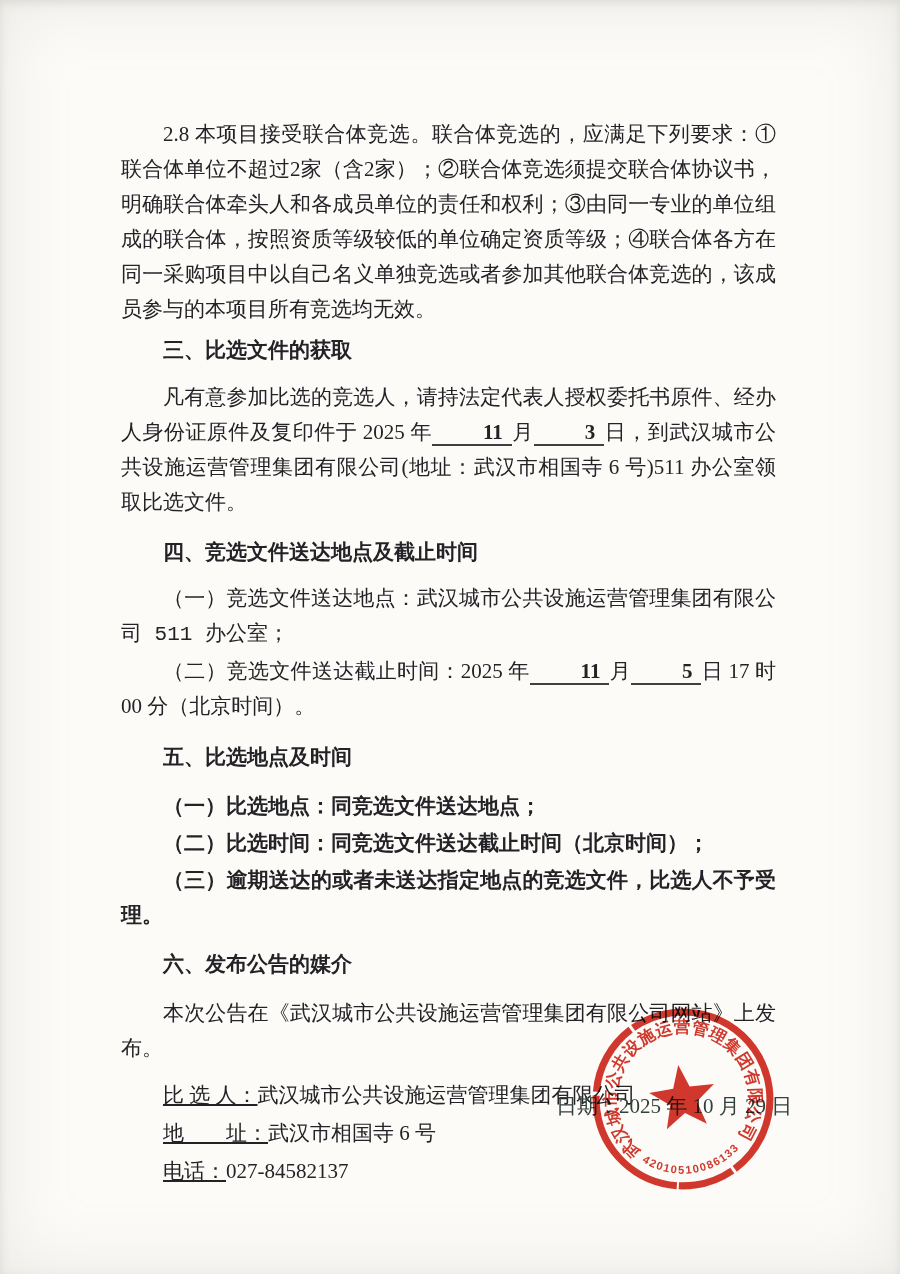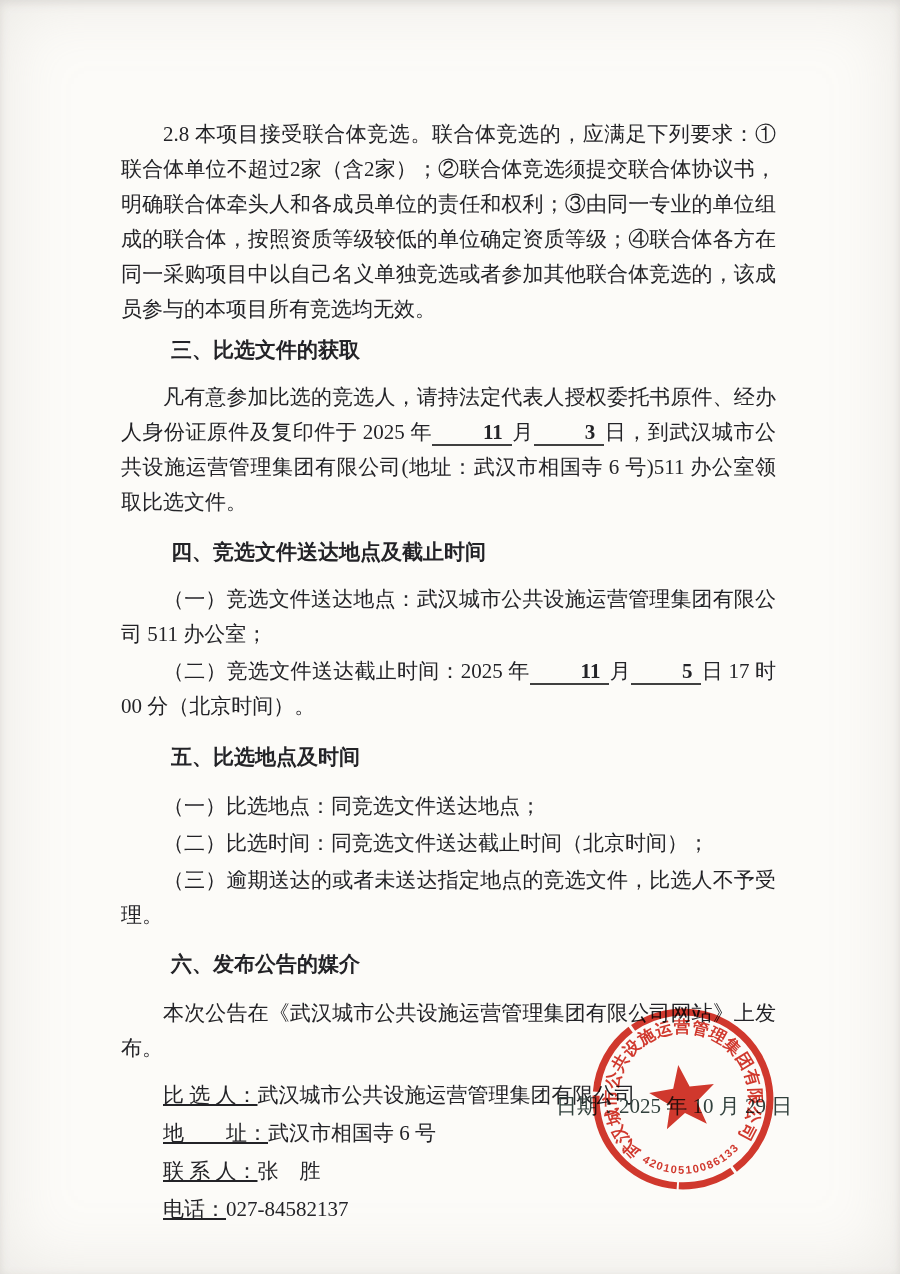--- a/index.html
+++ b/index.html
@@ -18,31 +18,31 @@
   .body{
     font-size:21px;line-height:35px;
     text-align:justify;
     font-weight:500;
     margin:0;
   }
   .indent{text-indent:42px;}
   .heading{
     font-size:21px;line-height:35px;
     font-weight:700;
-    margin:8px;
+    margin:0;
     padding-left:42px;
   }
   .h3{margin-top:6px;}
   .p3{margin-top:12px;}
   .h4{margin-top:15px;}
-  .p4a{margin-top:12px;}
+  .p4a{margin-top:12px;font-family:Liberation Mono, monospace;}
   .p4b{margin-top:2px;}
   .h5{margin-top:16px;}
   .p5{margin-top:14px;}
-  .p5 .body{margin-bottom:2px;}
+  .p5 .body{margin-bottom:2px;font-weight:bold;}
   .h6{margin-top:14px;}
   .p6{margin-top:14px;}
   .h7{margin-top:16px;}
   .contacts{margin-top:10px;}
   .contact-row{
     font-size:21px;line-height:38px;font-weight:500;
     padding-left:42px;white-space:nowrap;
   }
   .c-label{display:inline;text-decoration:underline;}
   .c-value{display:inline;}
@@ -88,21 +88,20 @@
     <p class="body indent">（二）比选时间：同竞选文件送达截止时间（北京时间）；</p>
     <p class="body indent">（三）逾期送达的或者未送达指定地点的竞选文件，比选人不予受理。</p>
   </div>
 
   <h3 class="heading h6">六、发布公告的媒介</h3>
   <p class="body indent p6">本次公告在《武汉城市公共设施运营管理集团有限公司网站》上发布。</p>
 
   <div class="contacts">
     <div class="contact-row"><span class="c-label">比 选 人：</span><span class="c-value">武汉城市公共设施运营管理集团有限公司</span></div>
     <div class="contact-row"><span class="c-label">地　　址：</span><span class="c-value">武汉市相国寺 6 号</span></div>
-    <div class="contact-row"><span class="c-label">联 系 人：</span><span class="c-value">张　胜</span></div>
     <div class="contact-row"><span class="c-label">电话：</span><span class="c-value">027-84582137</span></div>
   </div>
 
   <div class="date">日期：2025 年 10 月 29 日</div>
 
   <svg class="seal" viewBox="0 0 190 190" xmlns="http://www.w3.org/2000/svg">
     <defs>
       <path id="sealArc" d="M 48.3 141.7 A 66 66 0 1 1 141.7 141.7" fill="none"></path>
       <path id="sealNumArc" d="M 31.6 133.1 A 74 74 0 0 0 158.4 133.1" fill="none"></path>
     </defs>

